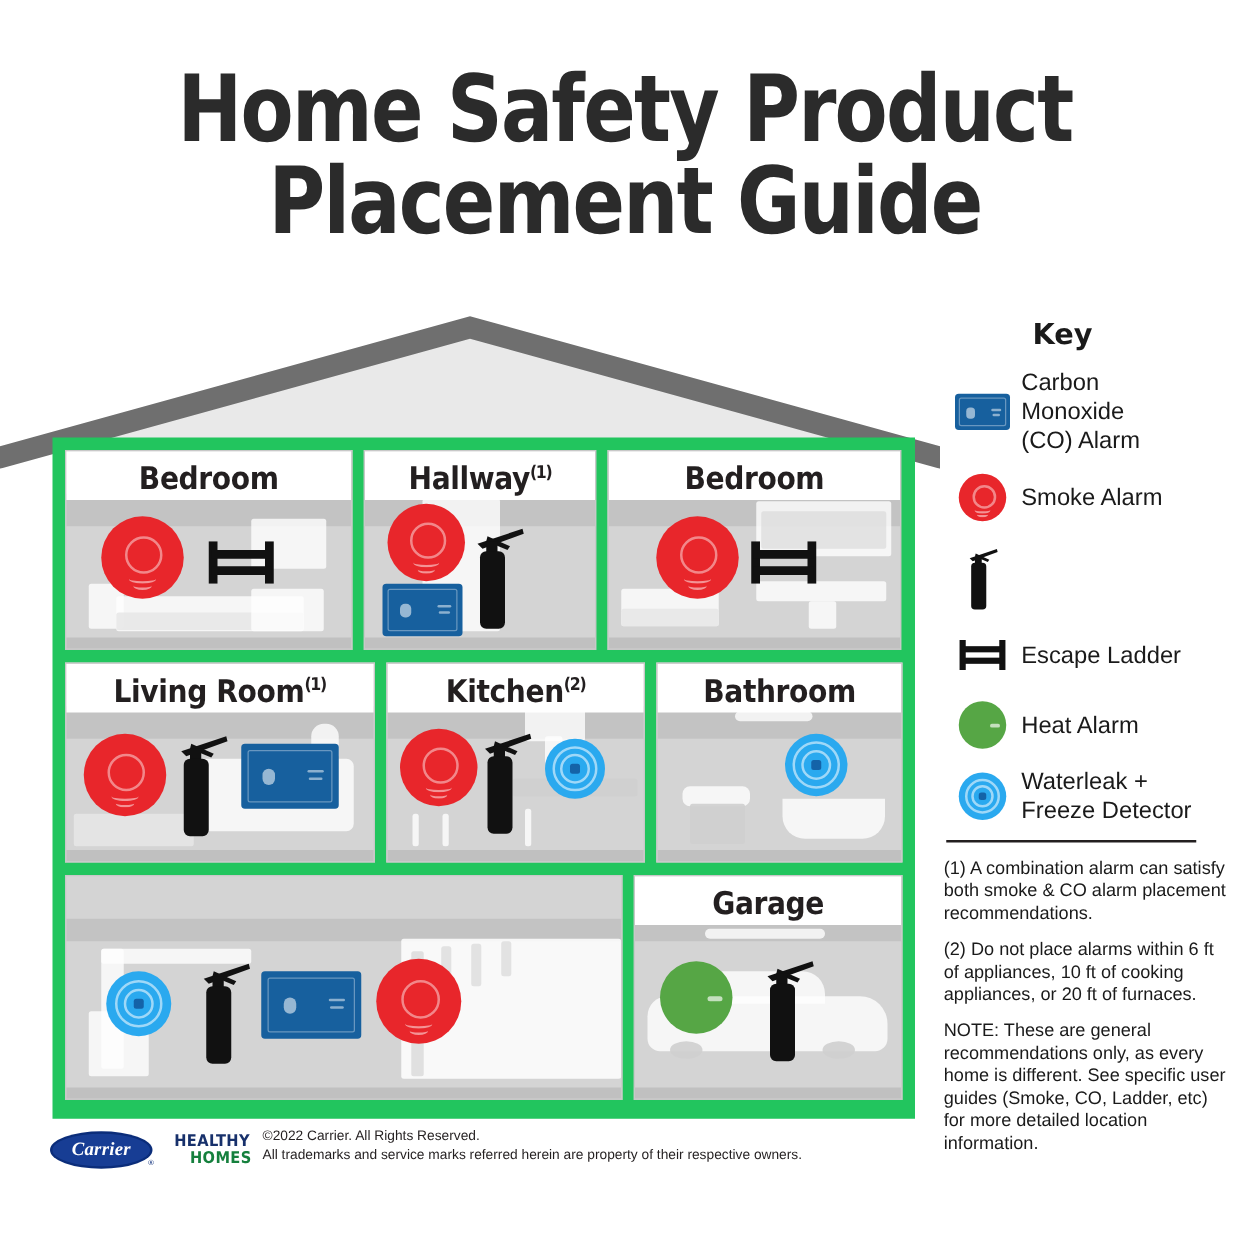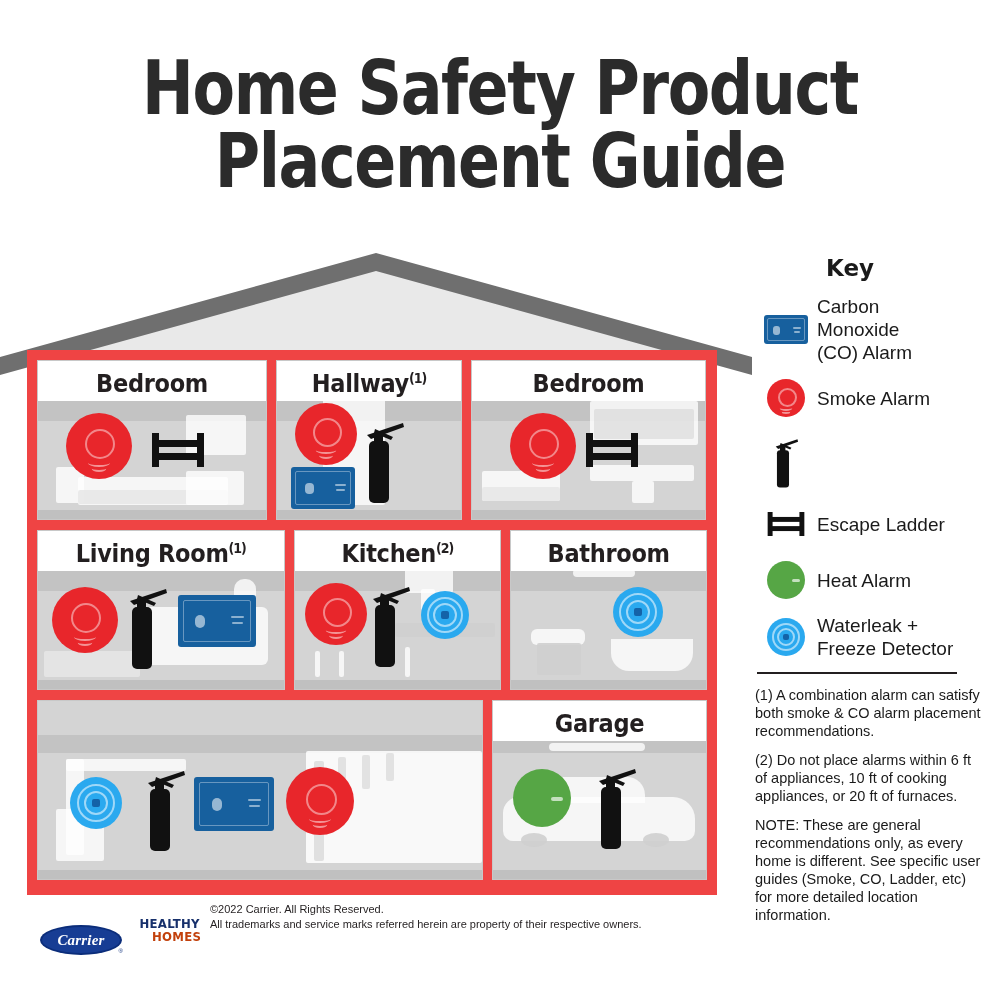--- a/index.html
+++ b/index.html
@@ -27,22 +27,22 @@
     transform:scaleX(0.93);
     transform-origin:center top;
   }
   .title .l2{display:block;}
 
   
   .house{position:absolute;left:0px;top:250px;width:752px;height:650px;}
   .roof-svg{position:absolute;left:0;top:0;}
 
   .body-frame{
-    position:absolute;left:27px;top:100px;width:690px;height:545px;
-    background:#ef4444;
+    position:absolute;left:42px;top:100px;width:690px;height:545px;
+    background:#22c55e;
     box-sizing:border-box;
   }
 
   .floor{position:absolute;left:0;width:690px;display:flex;gap:9px;box-sizing:border-box;padding:0 10px;}
   .floor-1{top:10px;height:160px;}
   .floor-2{top:180px;height:160px;}
   .floor-3{top:350px;height:180px;}
 
   .room{
     position:relative;
@@ -109,32 +109,32 @@
   .key-txt{font-size:19px;line-height:23px;color:#1a1a1a;}
 
   .divider{width:200px;height:2px;background:#231f20;margin:10px 0 12px 2px;}
 
   .notes{font-size:14.5px;line-height:18px;color:#1a1a1a;width:228px;}
   .notes p{margin:0 0 11px 0;}
 
   
   .footer{position:absolute;left:40px;top:895px;width:720px;display:flex;align-items:flex-start;}
   .logos{display:flex;align-items:center;gap:16px;width:170px;min-width:170px;padding-top:10px;}
-  .carrier-logo{position:relative;width:82px;height:30px;margin-top:20px;}
+  .carrier-logo{position:relative;width:82px;height:30px;}
   .carrier-el{position:absolute;inset:0;border-radius:50%;background:#0b2d7a;}
   .carrier-el2{position:absolute;left:2px;top:2px;right:2px;bottom:2px;border-radius:50%;background:#173d94;}
   .carrier-txt{
     position:absolute;inset:0;display:flex;align-items:center;justify-content:center;
     font-family:"Liberation Serif","DejaVu Serif",serif;font-style:italic;font-weight:bold;
     color:#ffffff;font-size:15px;letter-spacing:.2px;
   }
   .carrier-r{position:absolute;right:-1px;bottom:1px;font-size:6px;color:#0b2d7a;}
   .hh{font-family:"DejaVu Sans Condensed","Liberation Sans Narrow","Liberation Sans",sans-serif;font-weight:bold;font-size:13px;line-height:13px;text-align:center;}
   .hh .h1{color:#17306b;letter-spacing:.3px;}
-  .hh .h2{color:#c2410c;letter-spacing:.3px;margin-left:14px;}
+  .hh .h2{color:#15803d;letter-spacing:.3px;margin-left:14px;}
 
   .foot-text{font-size:11px;line-height:14.5px;color:#231f20;}
   .foot-text .gap{display:block;height:7px;}
 </style>
 </head>
 <body>
 
 <div class="page">
 
   <div class="title">

